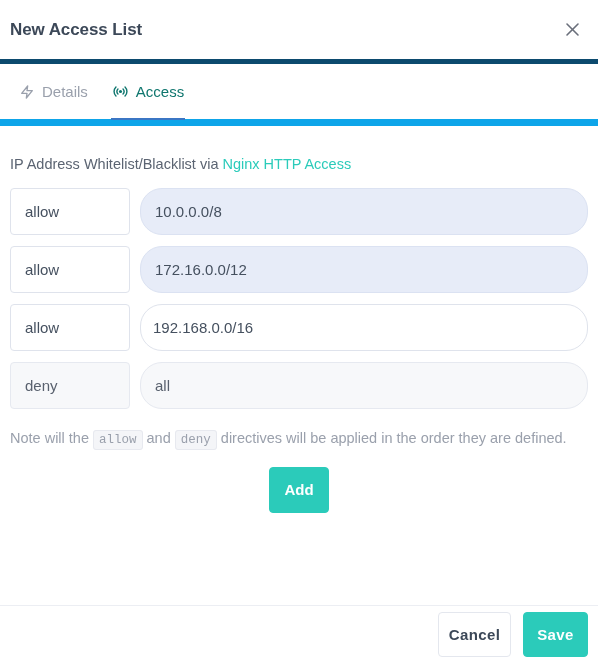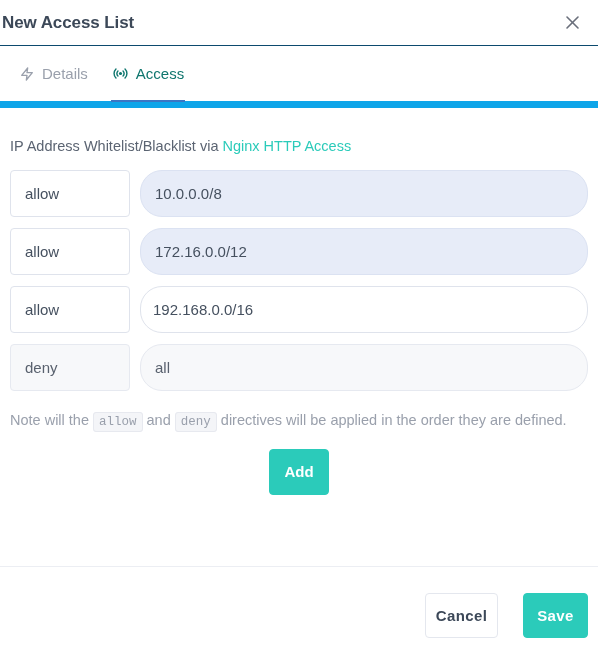--- a/index.html
+++ b/index.html
@@ -13,25 +13,25 @@
   .modal {
     position: relative;
     width: 598px; height: 663px;
     background: #ffffff;
     overflow: hidden;
   }
 
   
   .modal-header {
     position: relative;
-    height: 46px;
-    padding: 0 16px 0 2px;
-    display: flex;
-    align-items: center;
-    border-bottom: 1px solid #0c4a6e;
+    height: 64px;
+    padding: 0 16px 0 10px;
+    display: flex;
+    align-items: center;
+    border-bottom: 5px solid #0c4a6e;
   }
   .modal-title {
     font-size: 17px;
     font-weight: bold;
     color: #3c4858;
     letter-spacing: -0.1px;
   }
   .close-btn {
     position: absolute;
     right: 14px; top: 50%;
@@ -160,26 +160,26 @@
   .btn-light {
     background: #ffffff;
     color: #3c4858;
     border: 1px solid #e4e7ee;
   }
 
   
   .modal-footer {
     position: absolute;
     left: 0; right: 0; bottom: 0;
-    height: 97px;
+    height: 58px;
     border-top: 1px solid #eceef3;
     display: flex;
     align-items: center;
     justify-content: flex-end;
-    gap: 25px;
+    gap: 12px;
     padding: 0 10px;
   }
   .btn-cancel { width: 73px; height: 45px; letter-spacing: 0.4px; }
   .btn-save   { width: 65px; height: 45px; letter-spacing: 0.4px; }
 </style>
 </head>
 <body>
 
 <div class="modal">
 

